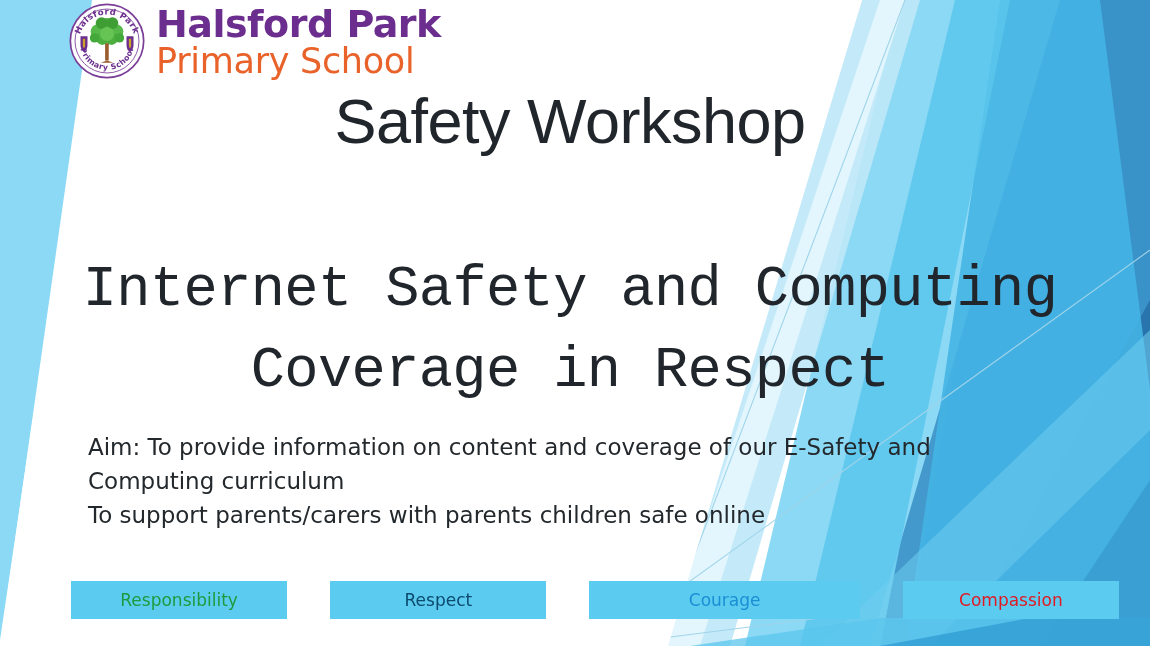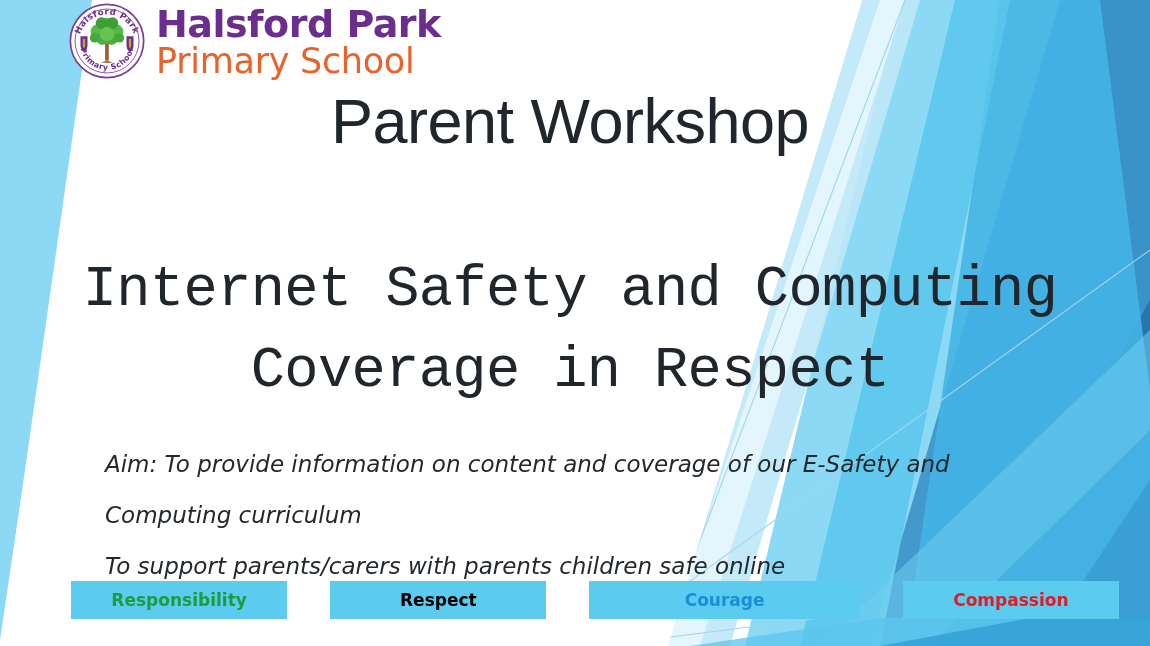--- a/index.html
+++ b/index.html
@@ -100,42 +100,42 @@
     left: 88px;
     top: 430px;
     width: 960px;
     font-family: "DejaVu Sans", sans-serif;
     font-size: 23px;
     font-weight: 400;
     color: #23282C;
     line-height: 1.48;
     z-index: 4;
   }
-  .body-copy p { margin: 17px; font-style: italic; }
+  .body-copy p { margin: 0; }
 
   
   .values-bar {
     position: absolute;
     left: 33px;
     top: 581px;
     width: 1086px;
     height: 38px;
     display: flex;
     gap: 5px;
     z-index: 6;
   }
   .value-cell {
     flex: 1 1 0;
     background: #5BCBF0;
     display: flex;
     align-items: center;
     justify-content: center;
     font-family: "DejaVu Sans", sans-serif;
     font-size: 17px;
-    font-weight: 700;
+    font-weight: 400;
     margin-left: 38px;
   }
   .value-cell.wide { flex: 1.25 1 0; }
 </style>
 </head>
 <body>
 
 <div class="slide">
 
   <svg class="bg-layer" viewBox="0 0 1150 646" preserveAspectRatio="none">
@@ -200,39 +200,39 @@
       <text font-family="DejaVu Sans, sans-serif" font-size="10" font-weight="600" fill="#6B2D8E" letter-spacing="0.6">
         <textPath href="#arcBot" startOffset="50%" text-anchor="middle">Primary School</textPath>
       </text>
     </svg>
     <div class="wordmark">
       <span class="wm-top">Halsford Park</span>
       <span class="wm-bottom">Primary School</span>
     </div>
   </div>
 
-  <div class="title-main">Parent Workshop</div>
+  <div class="title-main">Safety Workshop</div>
 
   <div class="title-sub">
     <div>Internet Safety and Computing</div>
     <div>Coverage in Respect</div>
   </div>
 
   <div class="body-copy">
     <p>Aim: To provide information on content and coverage of our E-Safety and</p>
     <p>Computing curriculum</p>
     <p>To support parents/carers with parents children safe online</p>
   </div>
 
   <div class="values-bar">
     <div class="value-cell">
       <span style="color: rgb(30, 155, 62);">Responsibility</span>
     </div>
     <div class="value-cell">
-      <span style="color: #000000;">Respect</span>
+      <span style="color: #0c4a6e;">Respect</span>
     </div>
     <div class="value-cell wide">
       <span style="color: rgb(27, 143, 212);">Courage</span>
     </div>
     <div class="value-cell">
       <span style="color: rgb(224, 27, 36);">Compassion</span>
     </div>
   </div>
 
 </div>

